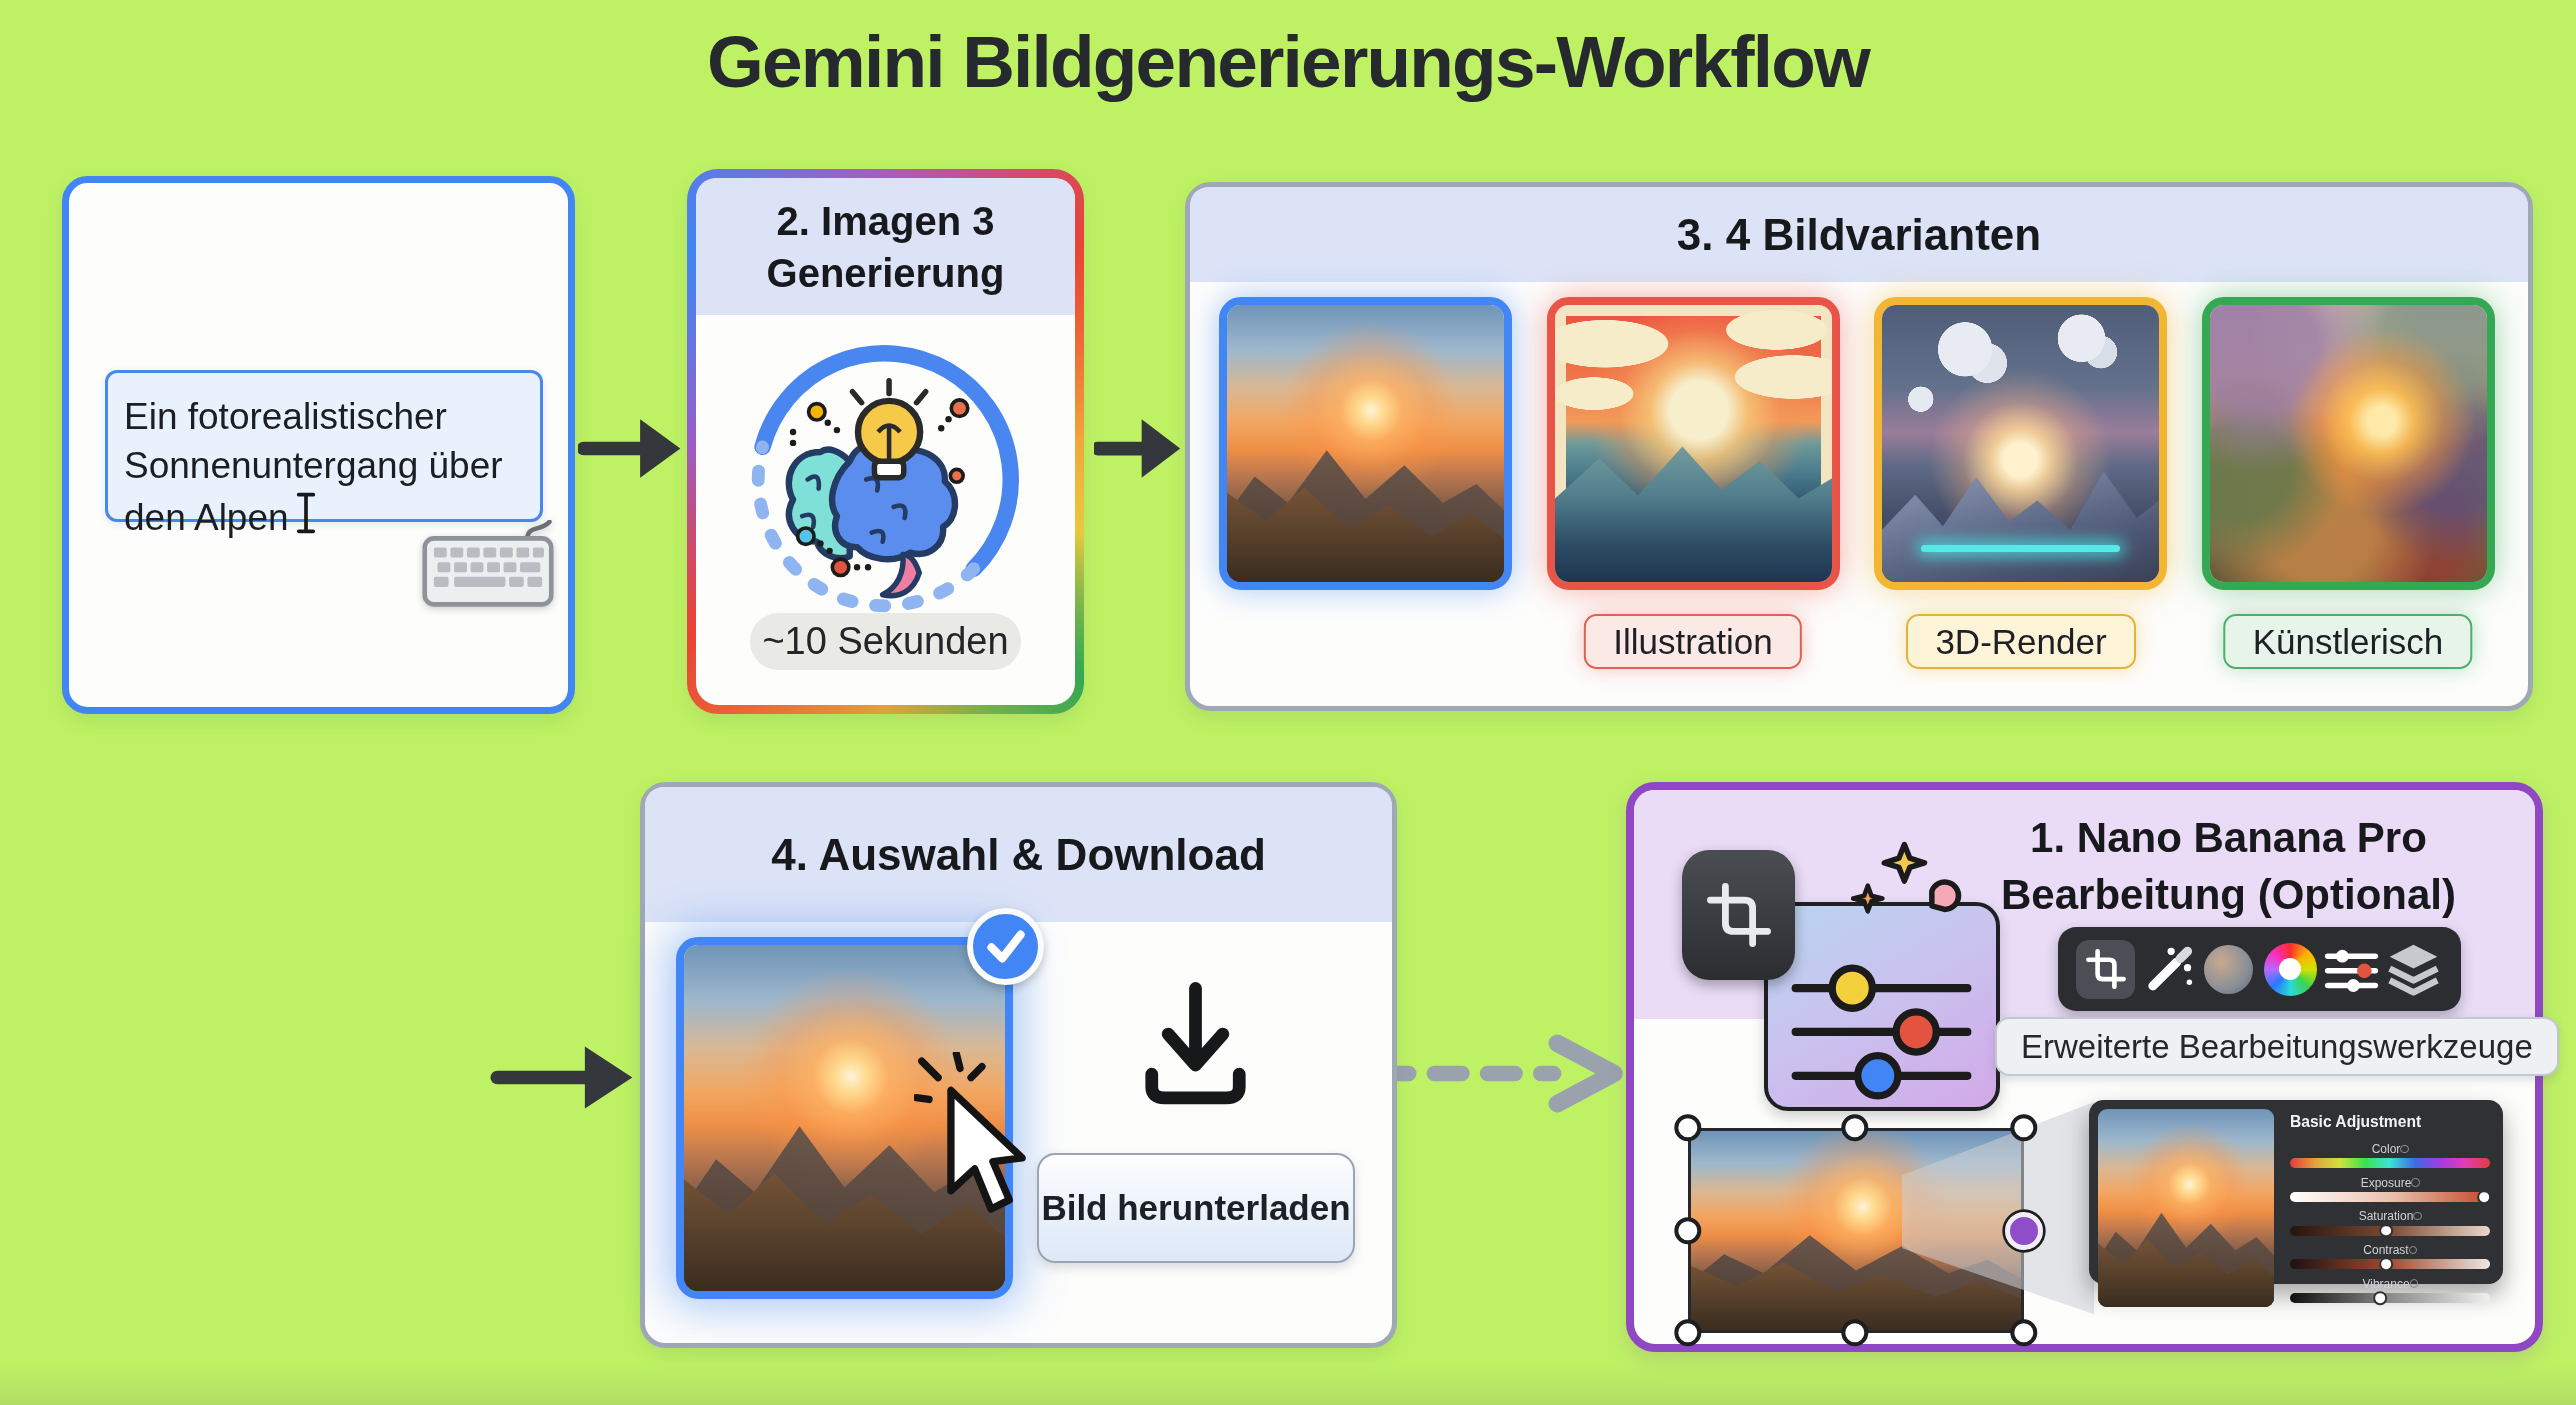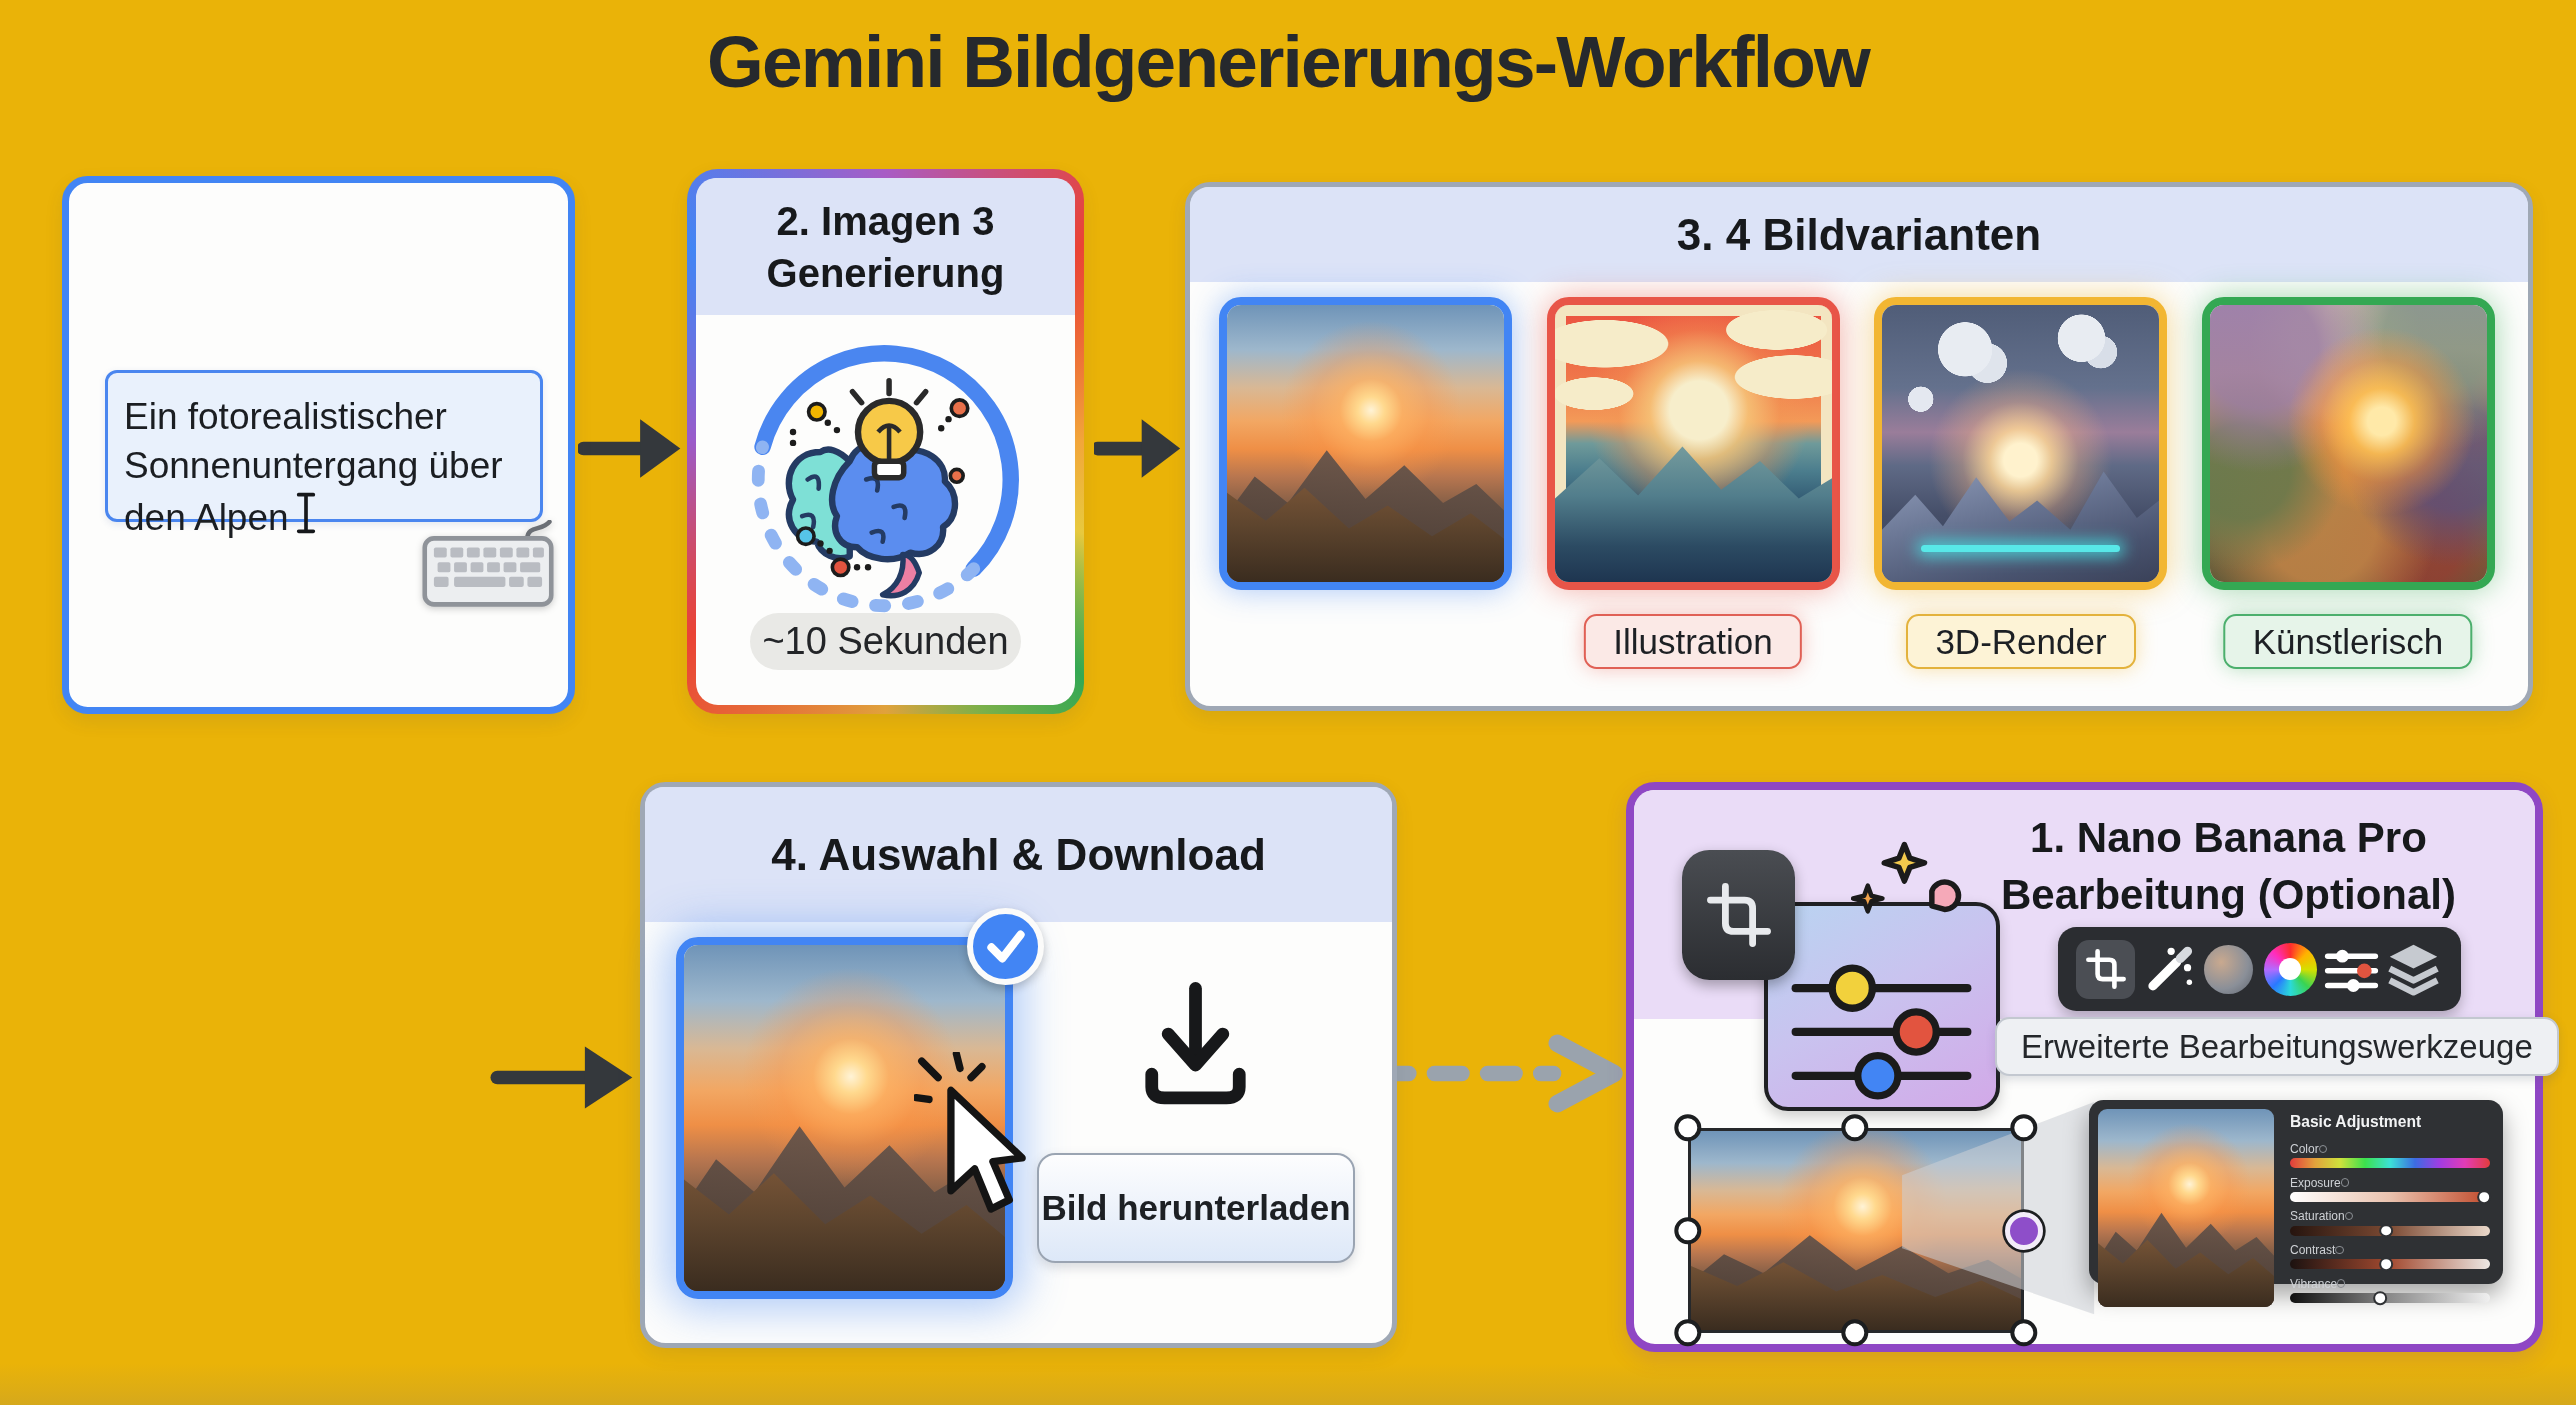--- a/index.html
+++ b/index.html
@@ -1,17 +1,17 @@
 <!DOCTYPE html>
 <html style="font-size:14.6px"><head>
 <meta charset="utf-8">
 <style>
   *{box-sizing:border-box;margin:0;padding:0;}
   body{margin:0;background:#e9e9e7;font-family:"Liberation Sans",sans-serif;}
-  .canvas{position:relative;width:2576px;height:1405px;background:#eab308;overflow:hidden;color:#1e2226;}
+  .canvas{position:relative;width:2576px;height:1405px;background:#bef264;overflow:hidden;color:#1e2226;}
   .main-title{position:absolute;left:0;top:20px;width:100%;text-align:center;font-size:73px;font-weight:700;letter-spacing:-1.8px;color:#26292d;}
 
   .panel-box{position:absolute;background:#fdfdfc;border-radius:25.6px;box-shadow:0 7.3px 18.3px rgba(60,70,90,.10);}
   .box1{left:62px;top:176px;width:513px;height:538px;border:7.3px solid #4285f4;}
   .box2{left:687px;top:169px;width:397px;height:545px;border:9.1px solid transparent;border-radius:31px;
         background:linear-gradient(#fdfdfc,#fdfdfc) padding-box,
         conic-gradient(from 315deg,#4285f4 0deg,#a85cc5 45deg,#ea4335 90deg,#f2a63a 135deg,#e8c93e 160deg,#34a853 185deg,#7ab04a 205deg,#e0a23c 225deg,#ea4335 270deg,#9b5bc9 315deg,#4285f4 360deg) border-box;}
   .box3{left:1185px;top:182px;width:1348px;height:529px;border:5.5px solid #9fa8b5;}
   .box4{left:640px;top:782px;width:757px;height:566px;border:5.5px solid #9fa8b5;}
   .box5{left:1626px;top:782px;width:917px;height:570px;border:8.2px solid #8f47c4;border-radius:29px;box-shadow:0 7.3px 20px rgba(120,70,160,.18);}
@@ -120,21 +120,21 @@
   .sel-thin{position:absolute;left:54px;top:338px;width:336px;height:205px;border:3.7px solid #26282b;border-radius:3.7px;overflow:hidden;z-index:1;}
   .beam{position:absolute;left:268px;top:312px;z-index:2;}
   .handle{position:absolute;width:27.4px;height:27.4px;border-radius:50%;background:#fff;border:4.6px solid #1c1e20;transform:translate(-50%,-50%);z-index:5;}
   .handle-purple{width:38px;height:38px;background:#8e4ec9;border:5.5px solid #f2ecf8;box-shadow:0 0 0 2.7px #1c1e20;}
 
   .editor-panel{position:absolute;left:455px;top:310px;width:414px;height:184px;background:#2f3134;border-radius:14.6px;box-shadow:0 11px 24px rgba(0,0,0,.35);z-index:4;}
   .ep-img{position:absolute;left:9.1px;top:9.1px;width:176px;height:198px;border-radius:9.1px;overflow:hidden;}
   .ep-title{position:absolute;left:201px;top:12.8px;font-size:15.6px;font-weight:700;color:#f2f3f4;}
   .ep-rows{position:absolute;left:201px;top:42px;right:12.8px;}
   .ep-row{margin-bottom:7.3px;}
-  .ep-label-line{display:flex;align-items:center;justify-content:flex-start;height:13.7px;}
+  .ep-label-line{display:flex;align-items:center;justify-content:center;height:13.7px;}
   .ep-label{font-size:12px;color:#cfd2d6;}
   .row-icon{width:8.2px;height:8.2px;border-radius:50%;border:1.8px solid #8b8f94;}
   .track{position:relative;height:10px;border-radius:5.5px;margin-top:2.7px;}
   .track-rainbow{background:linear-gradient(90deg,#e23c3c,#e2a23c,#cfe23c,#3ce24d,#3ce2d6,#3c6ce2,#a23ce2,#e23cb6,#e23c3c);}
   .track-exposure{background:linear-gradient(90deg,#ffffff,#eac2ae,#c0492a);}
   .track-saturation{background:linear-gradient(90deg,#26140e,#7c4a33,#ead8ca);}
   .track-contrast{background:linear-gradient(90deg,#1c1210,#a34a30,#ece8e4);}
   .track-vibrance{background:linear-gradient(90deg,#101010,#8a8a8a,#f0f0f0);}
   .knob{position:absolute;top:50%;width:13.7px;height:13.7px;border-radius:50%;background:#fff;border:2.7px solid #2f3134;transform:translate(-50%,-50%);}
 

